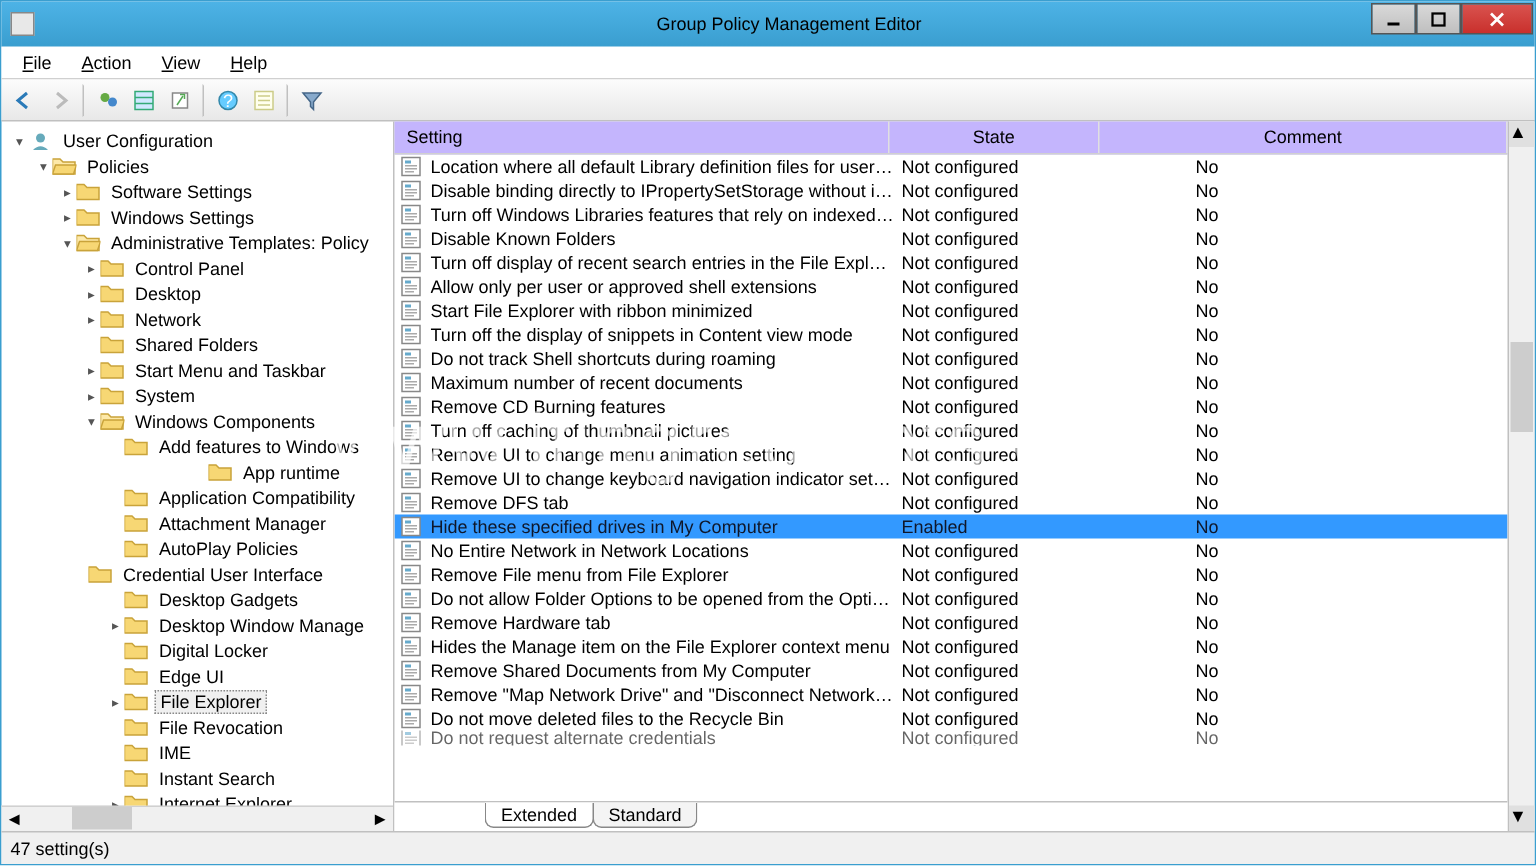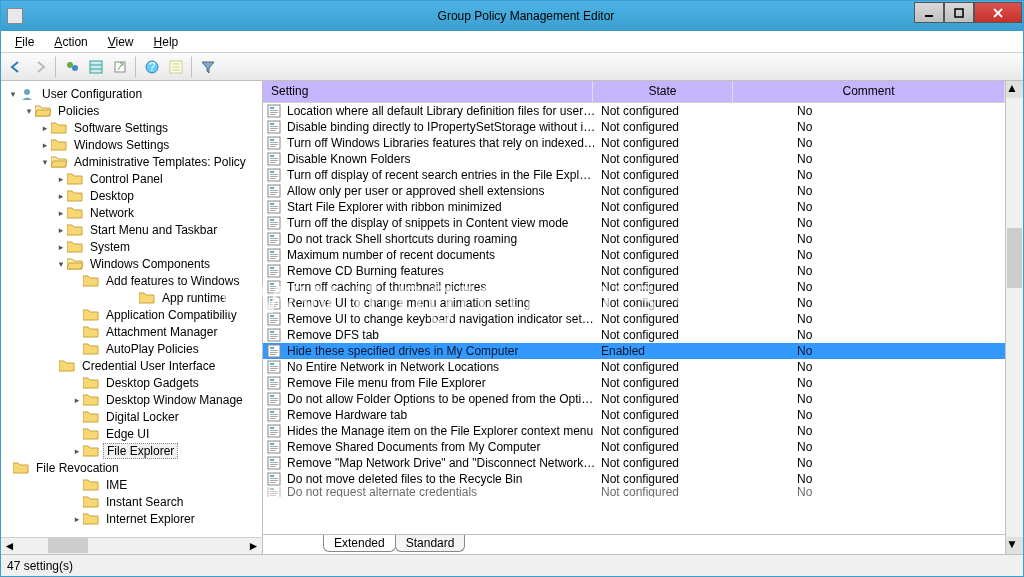--- a/index.html
+++ b/index.html
@@ -213,20 +213,29 @@
           <div class="tree-row" style="padding-left: 54px;">
             <span class="exp">▸</span>
             <span class="fld">
               <svg width="16" height="13">
                 <path d="M0 2 L5 2 L7 4 L15 4 L15 12 L0 12 Z" fill="#f7d774" stroke="#c9a33a"></path>
               </svg>
             </span>
             <span class="lbl">Network</span>
           </div>
           <div class="tree-row" style="padding-left: 54px;">
+            <span class="exp"></span>
+            <span class="fld">
+              <svg width="16" height="13">
+                <path d="M0 2 L5 2 L7 4 L15 4 L15 12 L0 12 Z" fill="#f7d774" stroke="#c9a33a"></path>
+              </svg>
+            </span>
+            <span class="lbl">Shared Folders</span>
+          </div>
+          <div class="tree-row" style="padding-left: 54px;">
             <span class="exp">▸</span>
             <span class="fld">
               <svg width="16" height="13">
                 <path d="M0 2 L5 2 L7 4 L15 4 L15 12 L0 12 Z" fill="#f7d774" stroke="#c9a33a"></path>
               </svg>
             </span>
             <span class="lbl">Start Menu and Taskbar</span>
           </div>
           <div class="tree-row" style="padding-left: 54px;">
             <span class="exp">▸</span>
@@ -339,21 +348,21 @@
           </div>
           <div class="tree-row sel" style="padding-left: 70px;">
             <span class="exp">▸</span>
             <span class="fld">
               <svg width="16" height="13">
                 <path d="M0 2 L5 2 L7 4 L15 4 L15 12 L0 12 Z" fill="#f7d774" stroke="#c9a33a"></path>
               </svg>
             </span>
             <span class="lbl">File Explorer</span>
           </div>
-          <div class="tree-row" style="">
+          <div class="tree-row" style="padding-left: 70px;">
             <span class="exp"></span>
             <span class="fld">
               <svg width="16" height="13">
                 <path d="M0 2 L5 2 L7 4 L15 4 L15 12 L0 12 Z" fill="#f7d774" stroke="#c9a33a"></path>
               </svg>
             </span>
             <span class="lbl">File Revocation</span>
           </div>
           <div class="tree-row" style="padding-left: 70px;">
             <span class="exp"></span>

